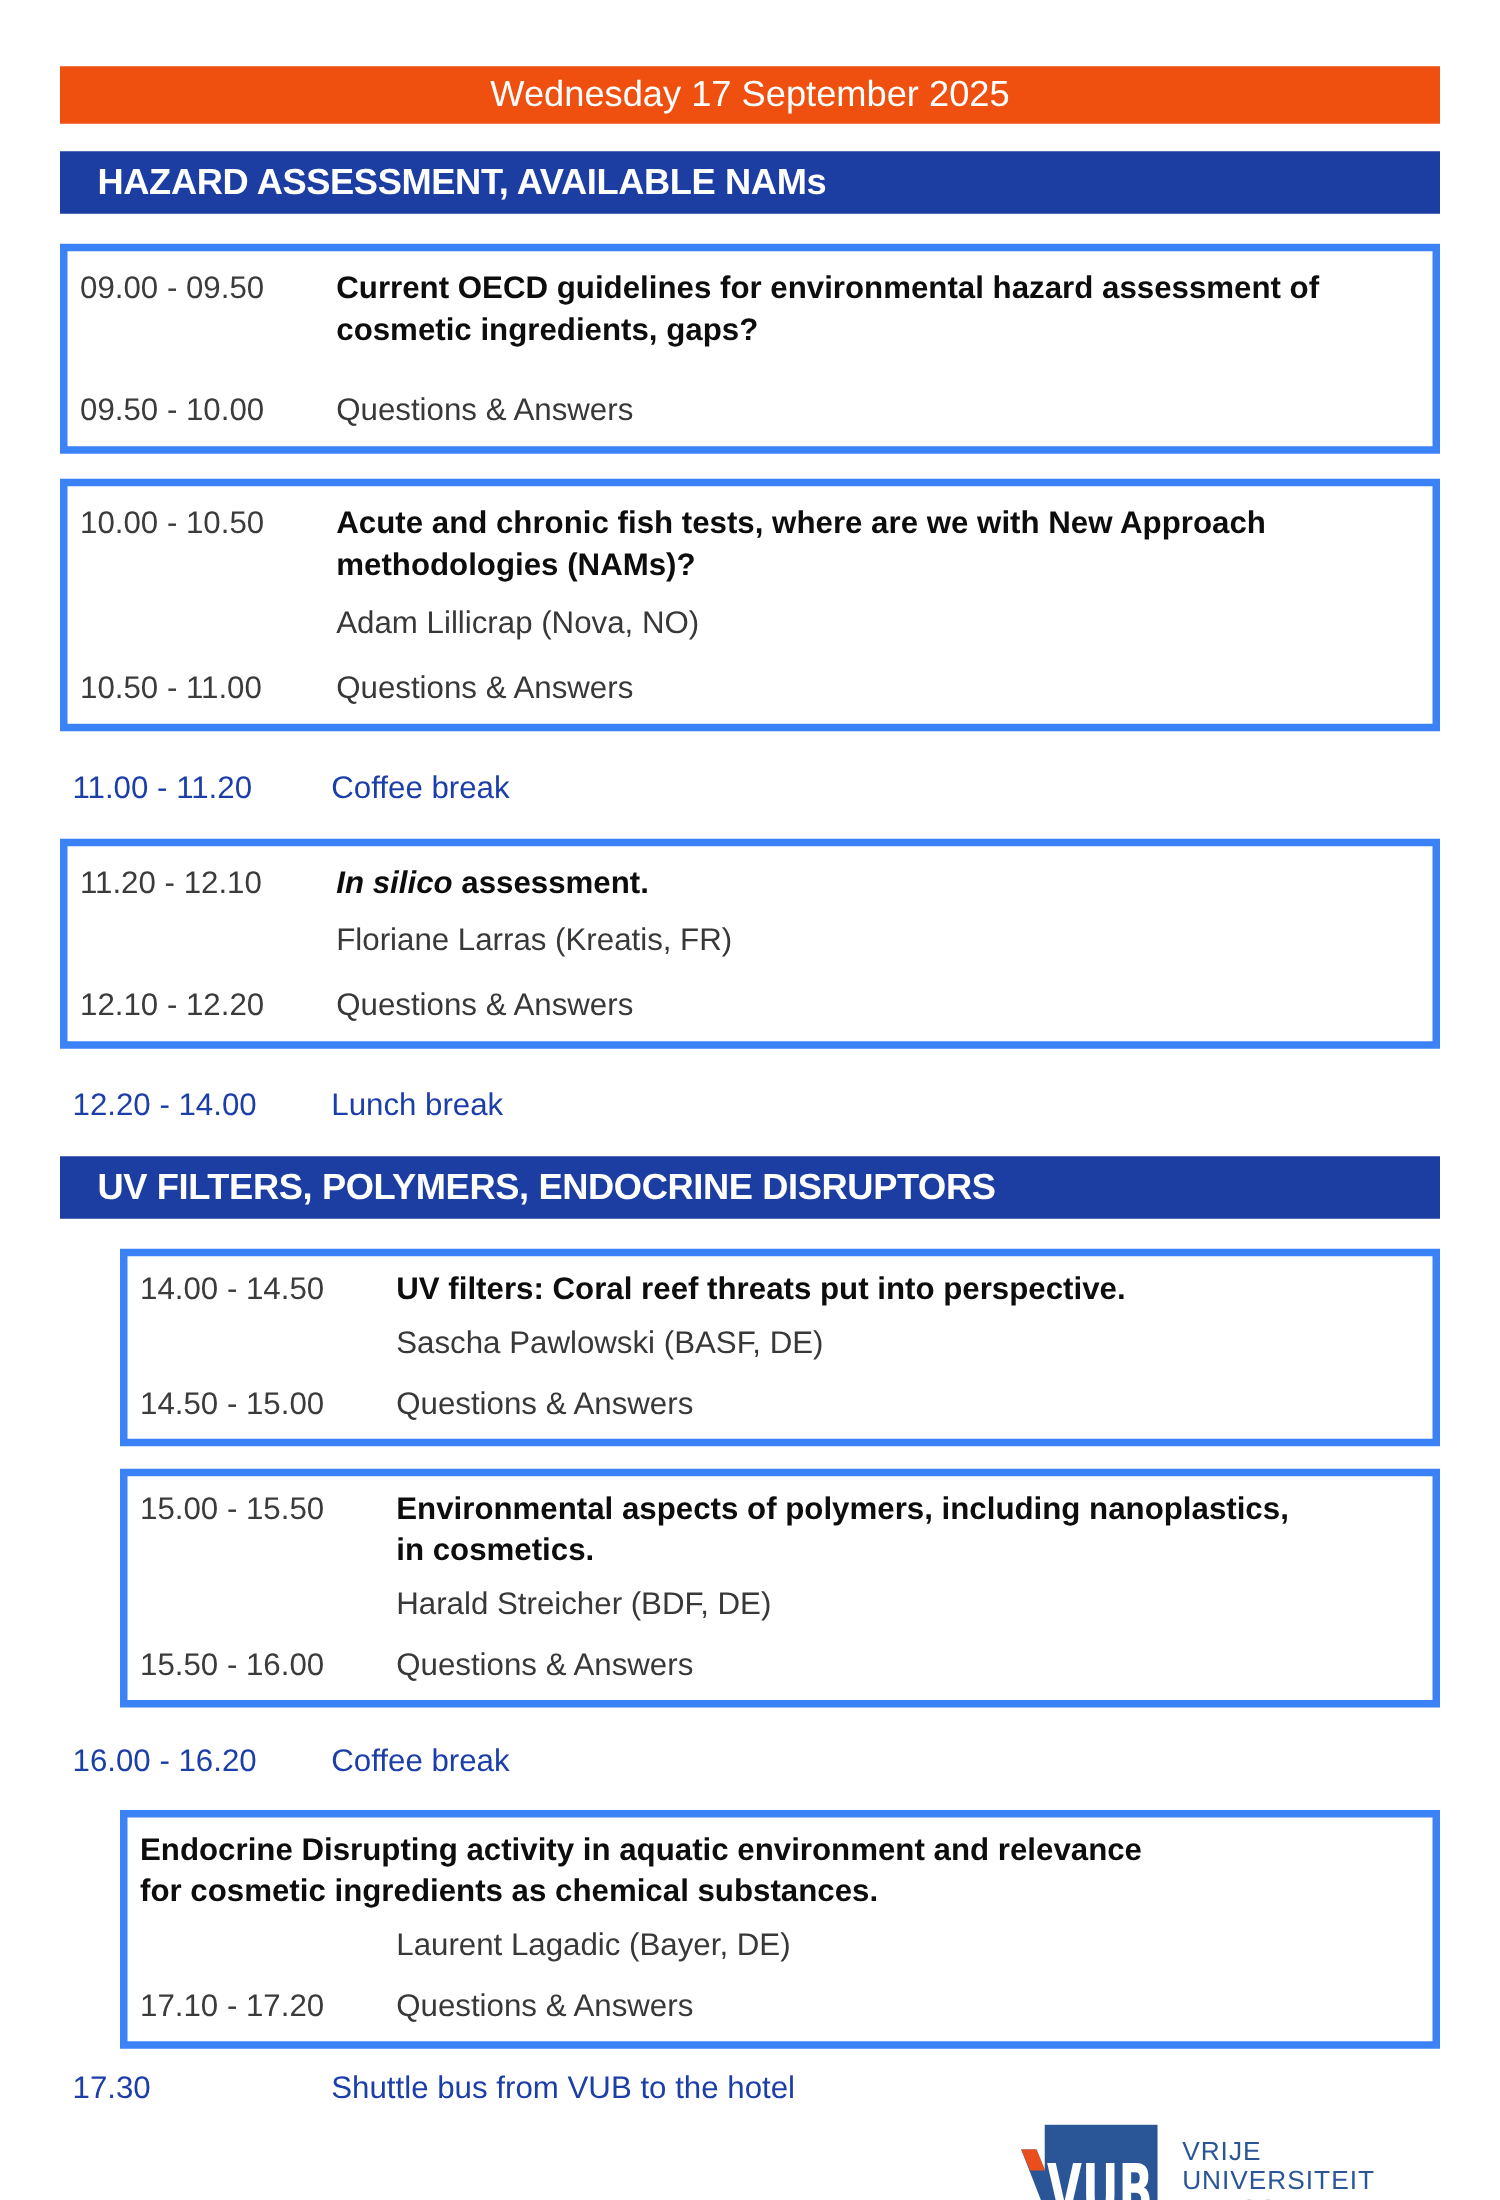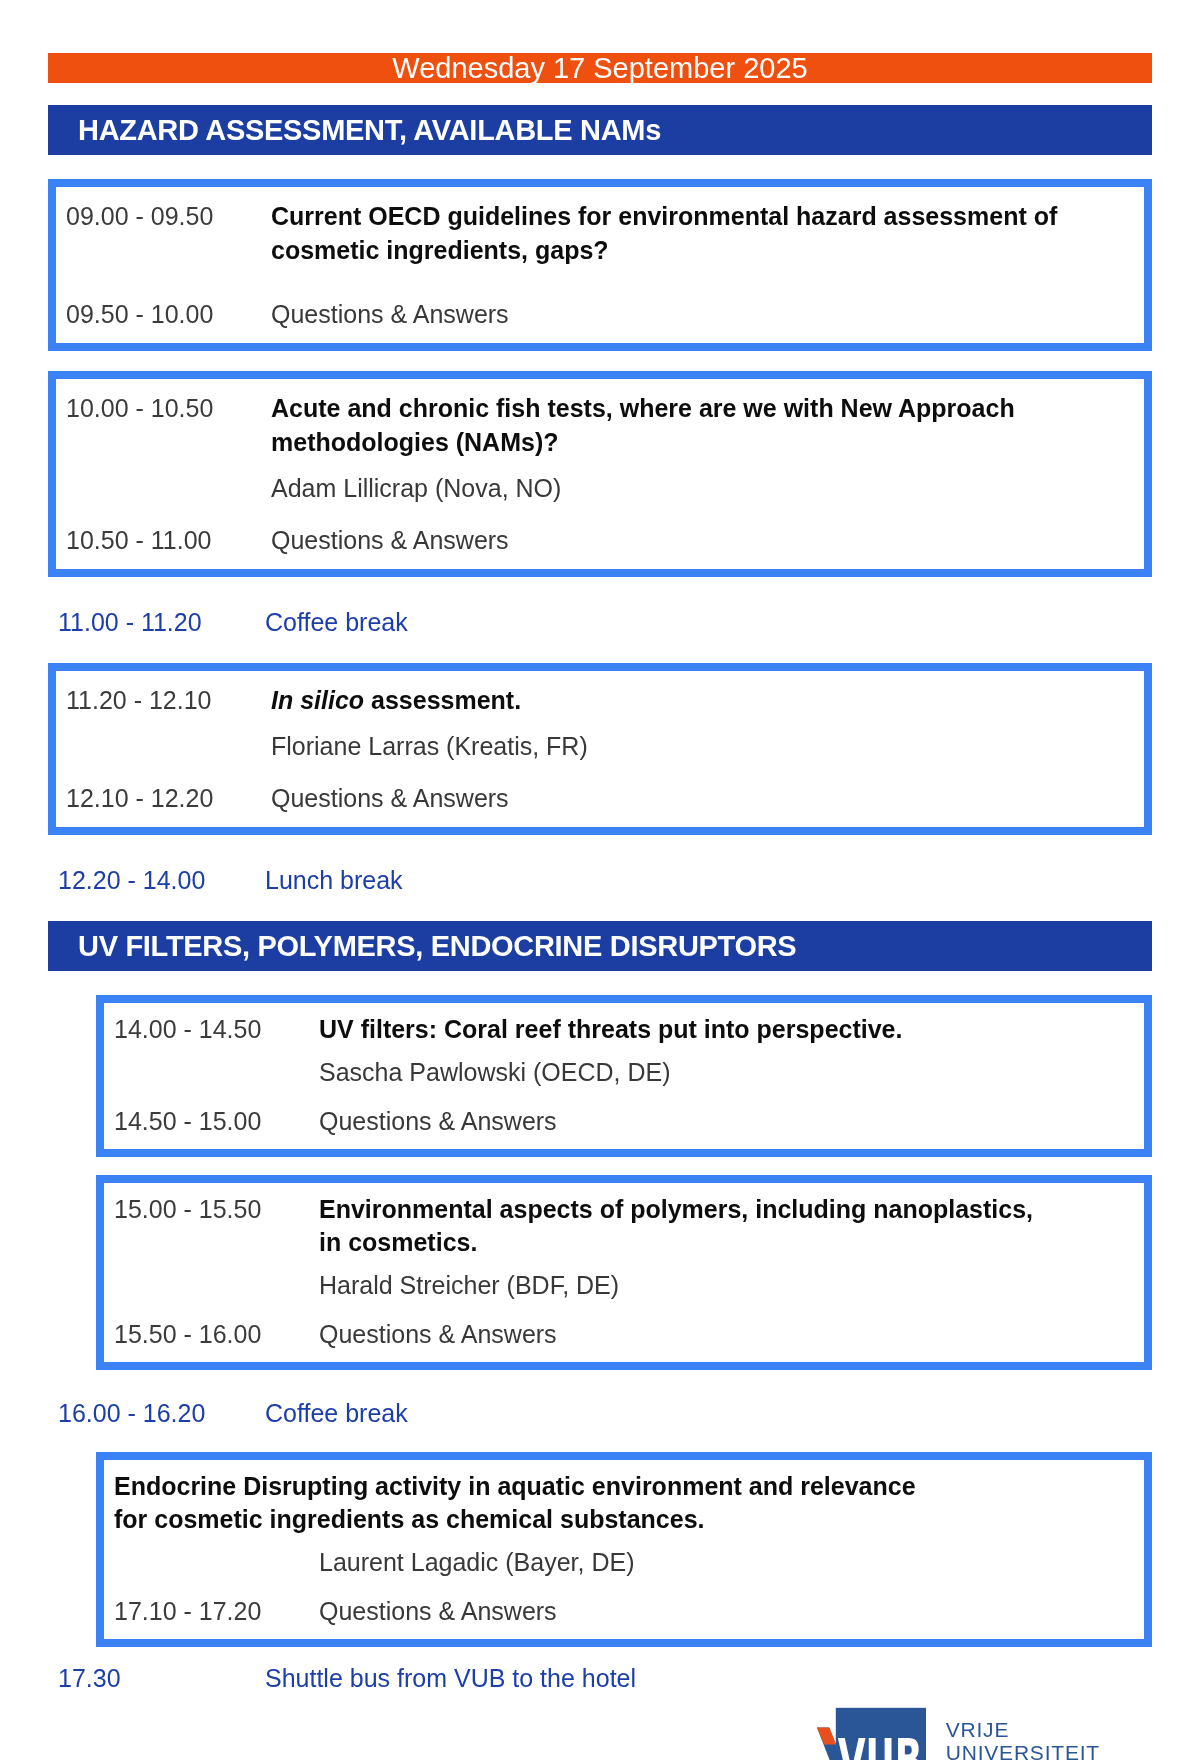--- a/index.html
+++ b/index.html
@@ -4,32 +4,32 @@
 <style>
   html,body { margin:0; padding:0; }
   body {
     width:1200px; height:1760px; background:#ffffff; overflow:hidden;
     font-family:"Liberation Sans", sans-serif; color:#333333;
   }
   .wrap { padding:53px 48px 0 48px; }
 
   
   .date-banner {
-    height:30px; background:#EF5010; color:#ffffff;
+    height:46px; background:#EF5010; color:#ffffff;
     display:flex; align-items:center; justify-content:center;
     font-size:29px; font-weight:400;
   }
   .section-header {
     height:50px; background:#1C3EA3; color:#ffffff;
     display:flex; align-items:center; padding-left:30px; box-sizing:border-box;
     font-size:29px; font-weight:700; letter-spacing:-0.3px;
   }
 
   
-  .box { border:8px solid #3b82f6; box-sizing:border-box; }
+  .box { border:6px solid #3b82f6; box-sizing:border-box; }
   .box-a { padding:12px 12px 12px 10px; --lh:34px; --g1:12px; --g2:18px; }
   .box-b { padding:10px 12px 11px 10px;margin-left:48px; --lh:33px; --g1:10px; --g2:16px; }
   .row { display:flex; font-size:25px; line-height:var(--lh); }
   .time { width:205px; flex-shrink:0; color:#3b3b3b; }
   .title { font-weight:700; color:#0d0d0d; white-space:pre-line; flex:1; }
   .title em { font-style:italic; }
   .speaker-row { margin-top:var(--g1); }
   .qa-row { margin-top:var(--g2); }
   .speaker, .qa { color:#383838; }
 
@@ -120,21 +120,21 @@
     <span>UV FILTERS, POLYMERS, ENDOCRINE DISRUPTORS</span>
   </div>
 
   <div class="box box-b mt24">
     <div class="row">
       <div class="time">14.00 - 14.50</div>
       <div class="title">UV filters: Coral reef threats put into perspective.</div>
     </div>
     <div class="row speaker-row">
       <div class="time"></div>
-      <div class="speaker">Sascha Pawlowski (OECD, DE)</div>
+      <div class="speaker">Sascha Pawlowski (BASF, DE)</div>
     </div>
     <div class="row qa-row">
       <div class="time">14.50 - 15.00</div>
       <div class="qa">Questions &amp; Answers</div>
     </div>
   </div>
 
   <div class="box box-b mt18">
     <div class="row">
       <div class="time">15.00 - 15.50</div>

